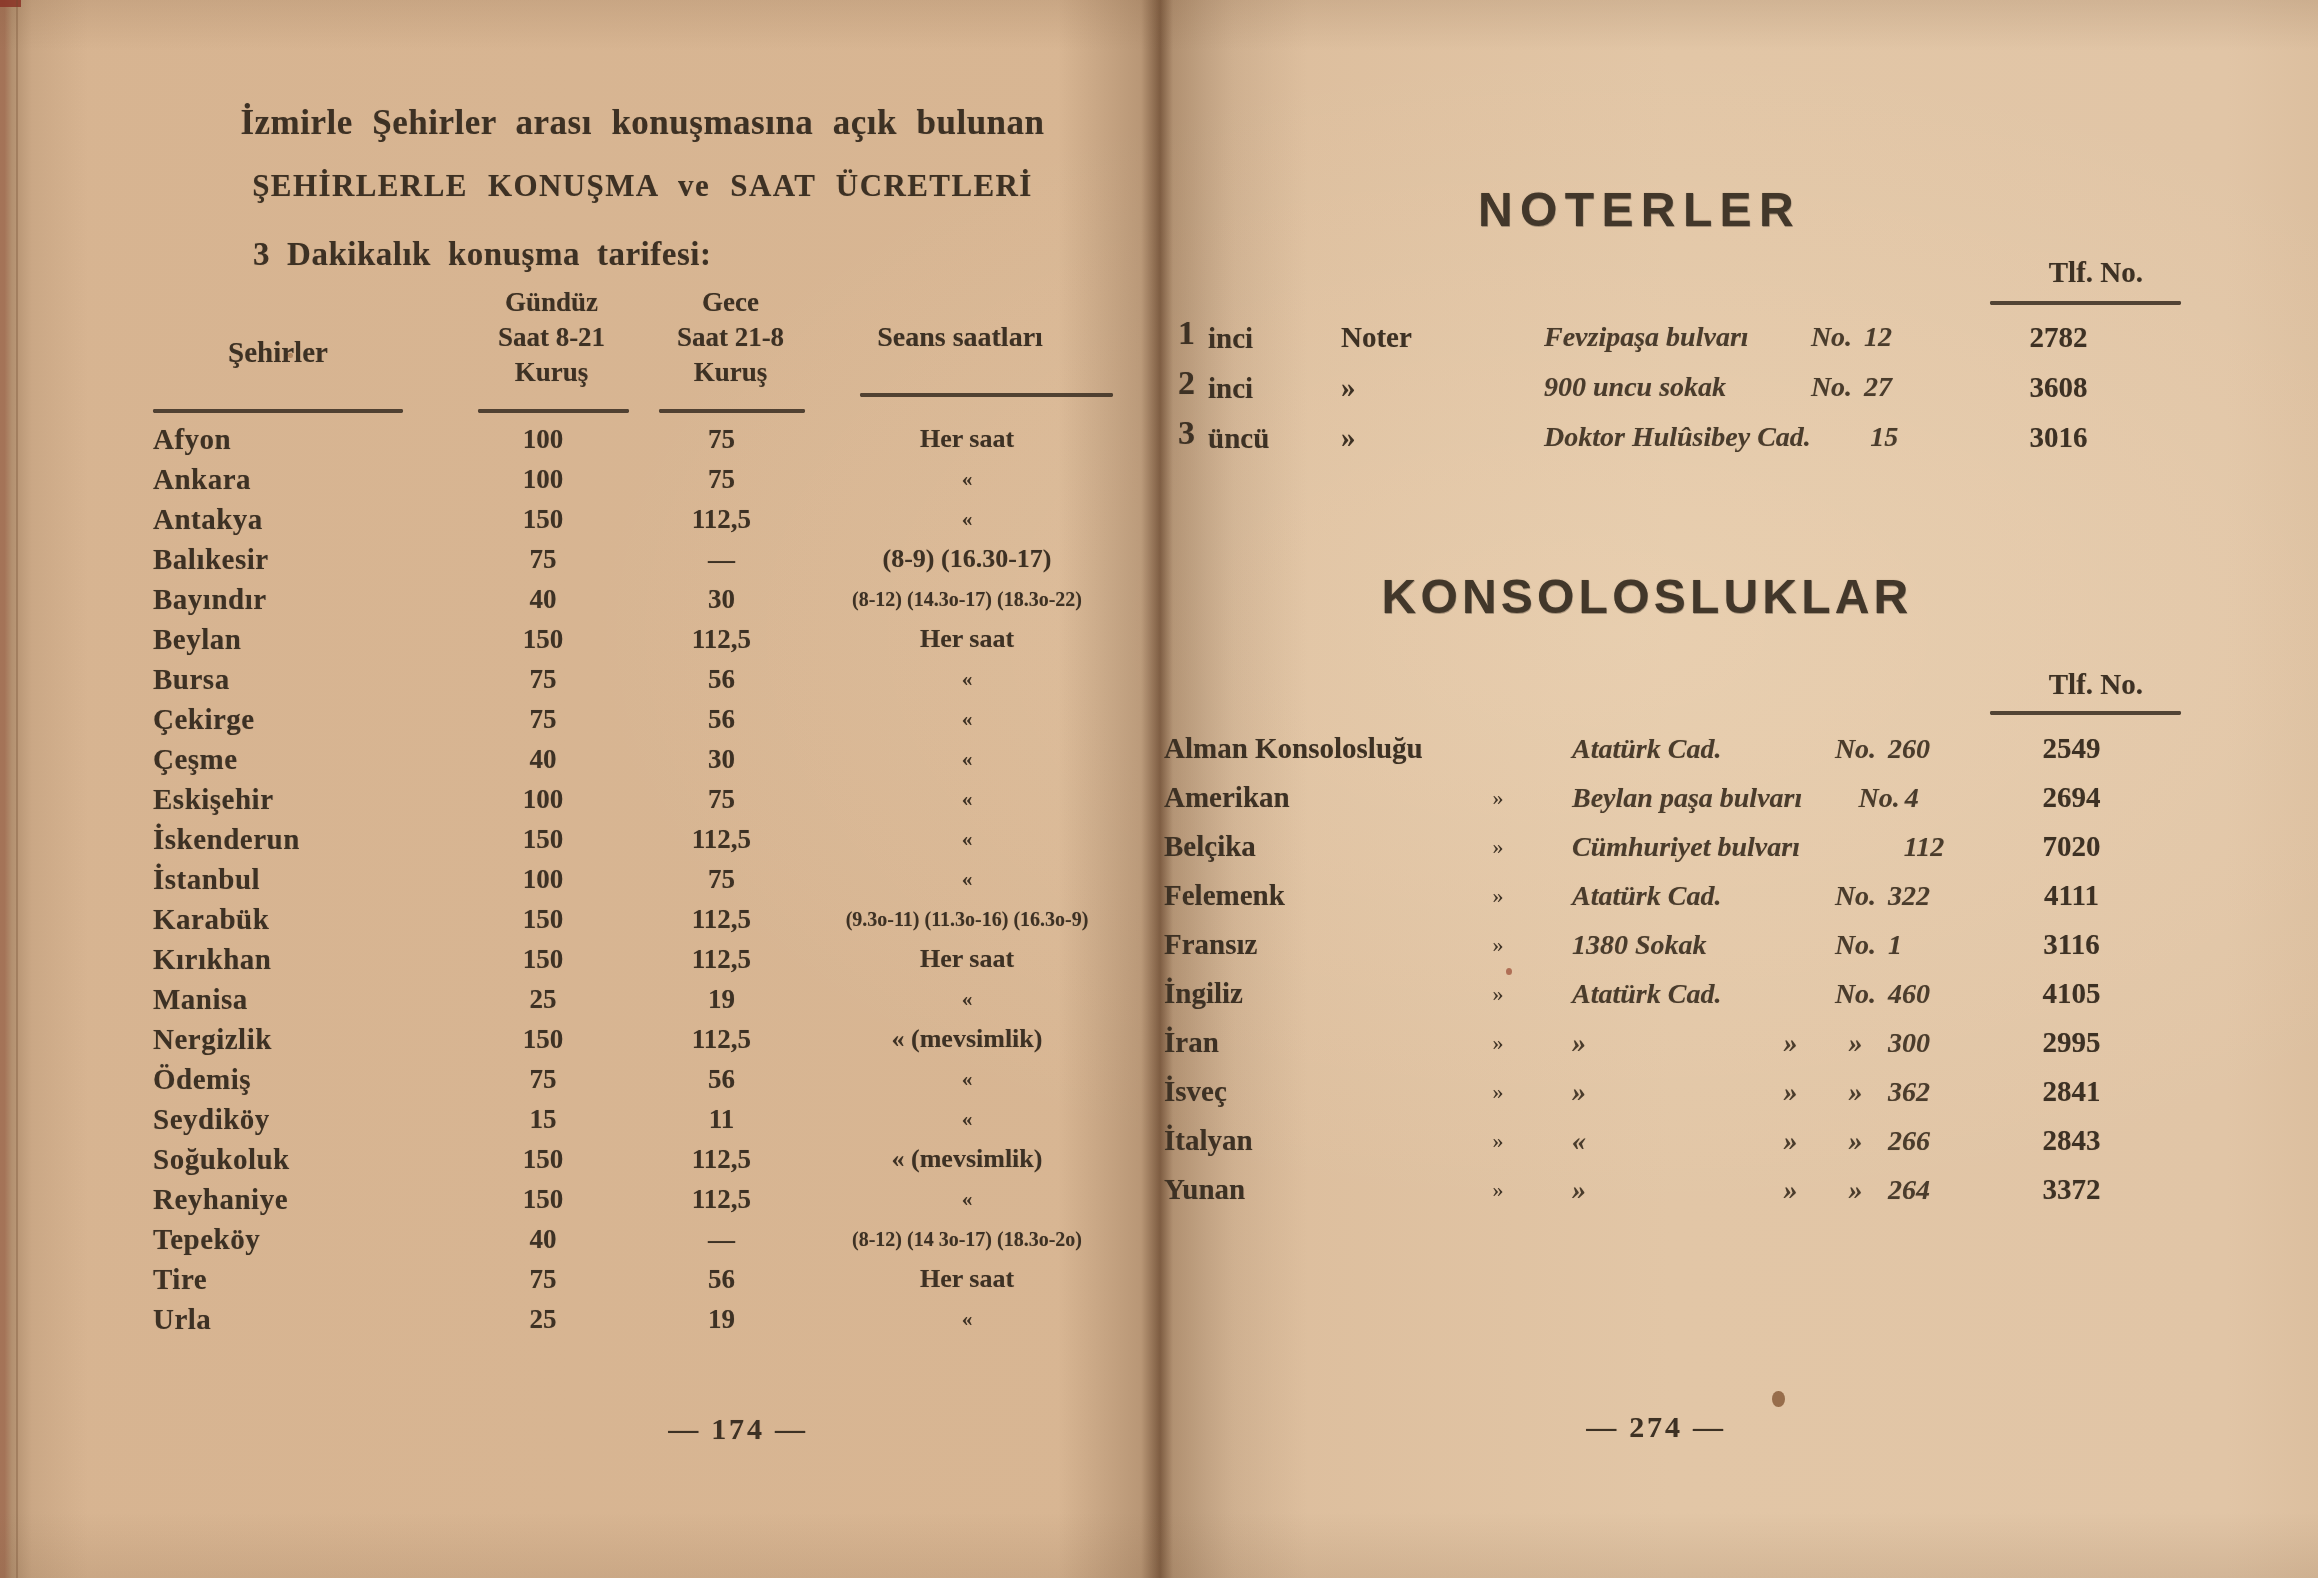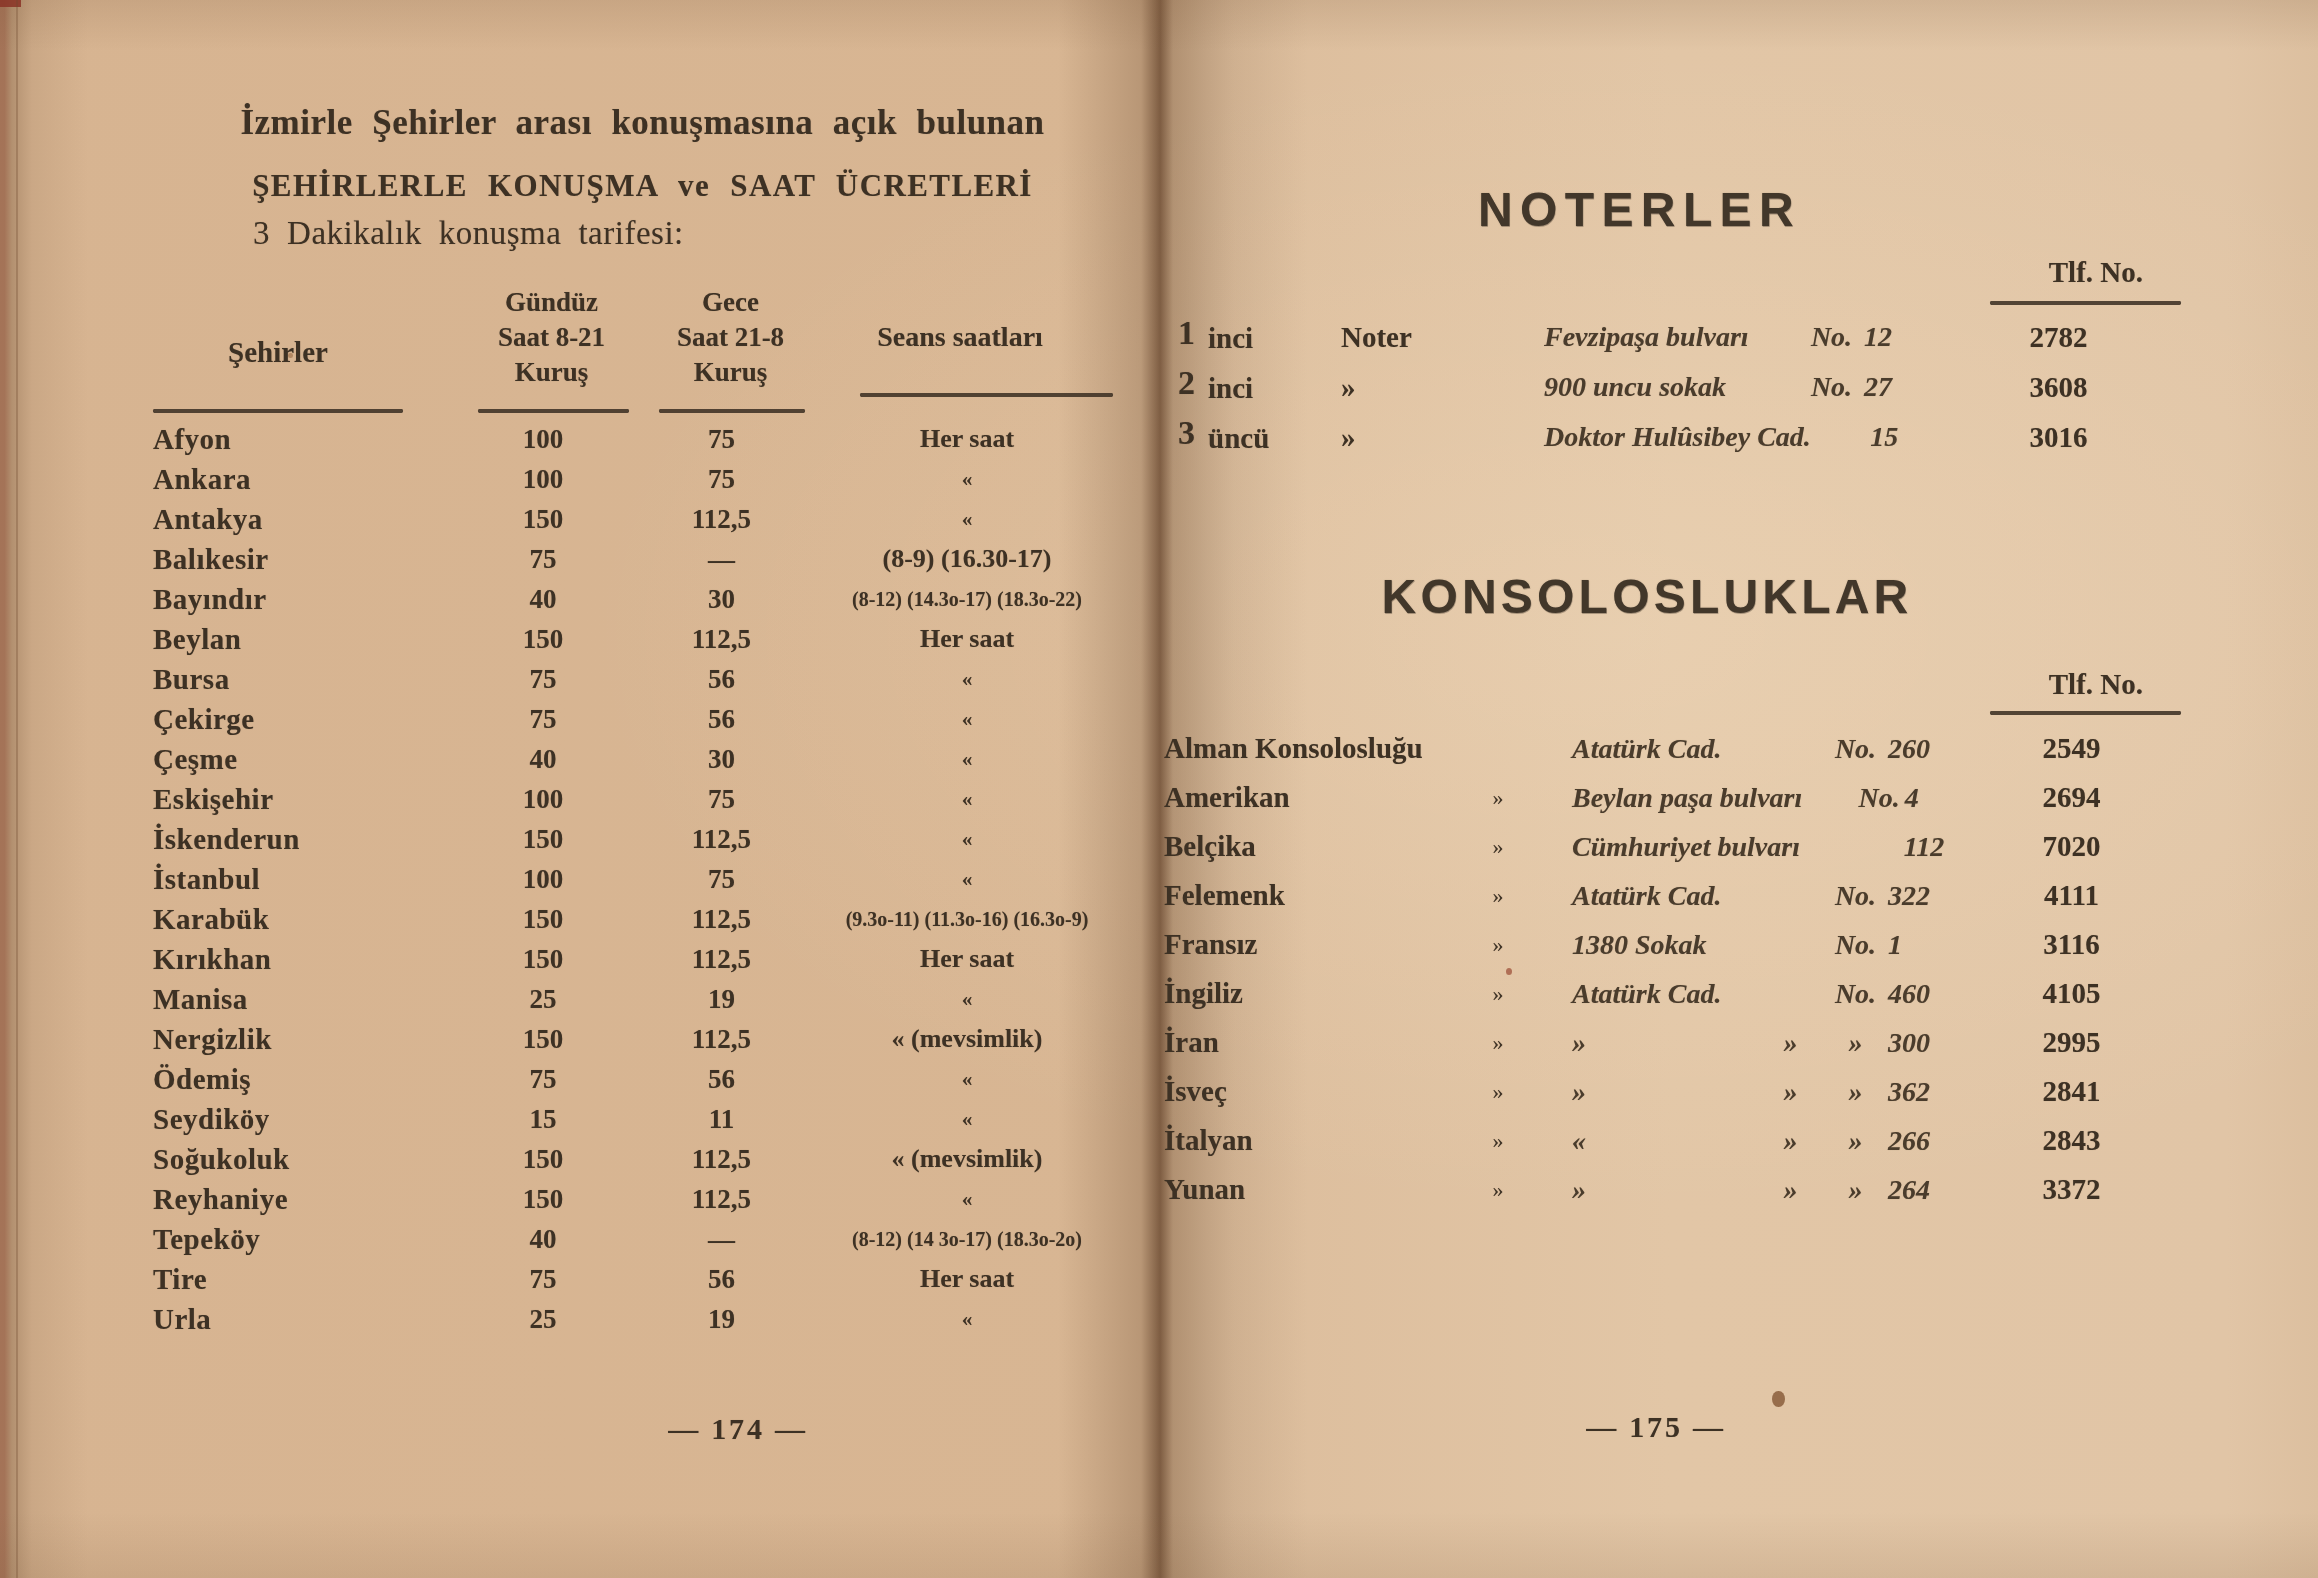--- a/index.html
+++ b/index.html
@@ -21,21 +21,21 @@
       radial-gradient(ellipse 1484px 835px at 70% 40%, rgba(255,238,210,.22), rgba(255,238,210,0) 70%),
       linear-gradient(90deg, #d7b491 0px, #d8b693 1150px, #dcbd9c 1206px, #e2c6a6 1670px, #e1c5a6 2226px, #dcbf9f 2319px);
   }
   .ink{ text-shadow:0 0 0.9px rgba(70,52,32,.28); }
 
   
   .title1{position:absolute; left:153px; top:103px; width:979px; text-align:center;
     font-size:35px; font-weight:700; letter-spacing:0.5px; word-spacing:10.2px; white-space:nowrap;}
   .title2{position:absolute; left:153px; top:168px; width:979px; text-align:center;
     font-size:31px; font-weight:700; letter-spacing:1.4px; word-spacing:11px; white-space:nowrap;}
-  .title3{position:absolute; left:253px; top:215px; font-size:33px; font-weight:400;
+  .title3{position:absolute; left:253px; top:236px; font-size:33px; font-weight:700;
     letter-spacing:0.5px; word-spacing:8.3px; white-space:nowrap;}
 
   .thead{position:absolute; left:153px; top:285px; width:983px; height:135px; font-weight:700;}
   .h-city{position:absolute; left:0; top:51px; width:250px; text-align:center; font-size:29px;}
   .h-stack{position:absolute; width:153px; text-align:center; font-size:27px; line-height:35px;}
   .h-day{left:322px; top:0;}
   .h-night{left:501px; top:0;}
   .h-seans{position:absolute; left:663px; top:36px; width:288px; text-align:center; font-size:28px;}
   .rule{position:absolute; height:3.7px; background:var(--ink); opacity:.88; border-radius:1.4px;}
   .r-city{left:0; top:124px; width:250px;}
@@ -457,21 +457,21 @@
           <span class="addr">
             <span class="a-street">»</span>
             <span class="a-mid">»</span>
             <span class="a-no">»</span>
             <span class="a-num">264</span>
           </span>
           <span class="k-tlf">3372</span>
         </div>
       </div>
 
-    <div class="pnum pnum-right ink">— 175 —</div>
+    <div class="pnum pnum-right ink">— 274 —</div>
   </div>
 
   <div class="corner-blot"></div>
   <div class="edge-line"></div>
   <div class="speck speck1"></div>
   <div class="speck speck2"></div>
   <div class="speck speck3"></div>
 </div>
 
 

